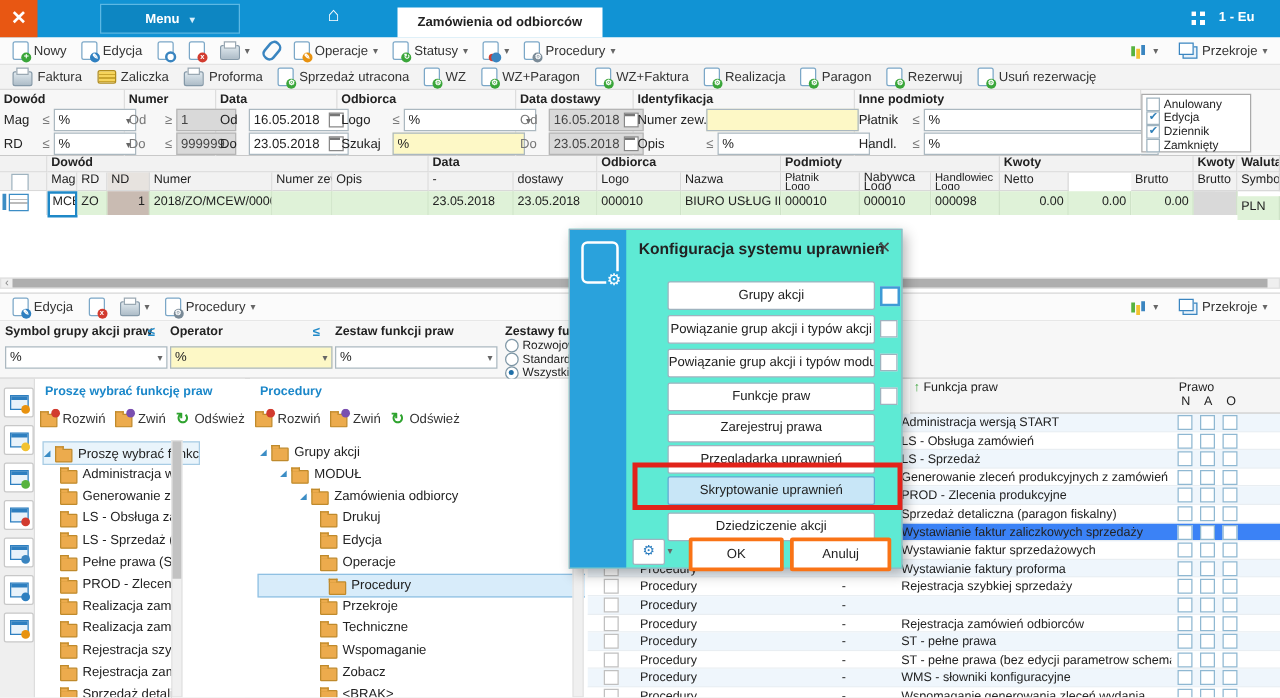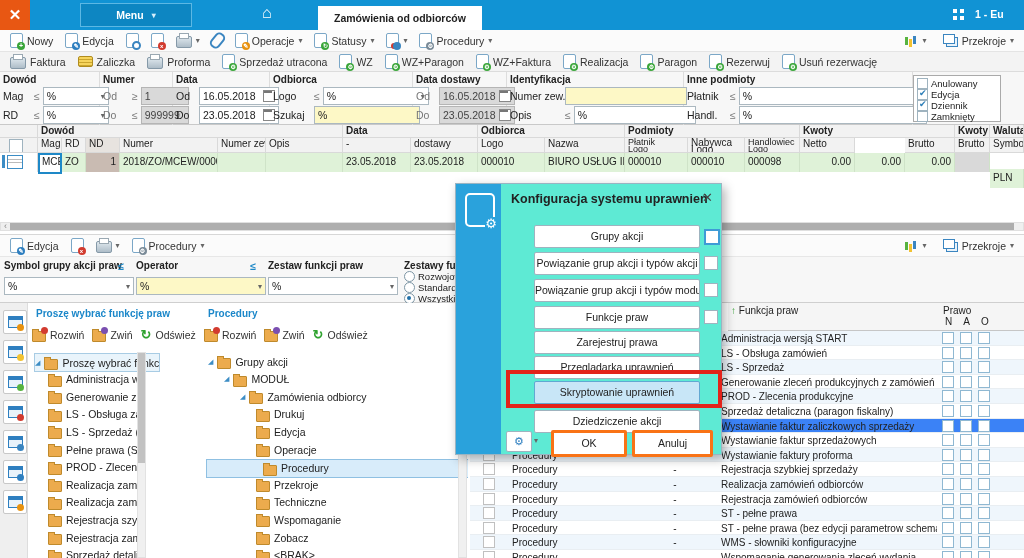--- a/index.html
+++ b/index.html
@@ -466,21 +466,21 @@
       <div class="rcell" style="left: 411px; top: 28px; width: 67px; height: 19px;">23.05.2018</div>
       <div class="rcell" style="left: 478px; top: 28px; width: 67px; height: 19px;">000010</div>
       <div class="rcell" style="left: 545px; top: 28px; width: 80px; height: 19px;">BIURO USŁUG INWES</div>
       <div class="rcell" style="left: 625px; top: 28px; width: 63px; height: 19px;">000010</div>
       <div class="rcell" style="left: 688px; top: 28px; width: 57px; height: 19px;">000010</div>
       <div class="rcell" style="left: 745px; top: 28px; width: 55px; height: 19px;">000098</div>
       <div class="rcell num" style="left: 800px; top: 28px; width: 55px; height: 19px;">0.00</div>
       <div class="rcell num" style="left: 855px; top: 28px; width: 50px; height: 19px;">0.00</div>
       <div class="rcell num" style="left: 905px; top: 28px; width: 50px; height: 19px;">0.00</div>
       <div class="rcell" style="left: 955px; top: 28px; width: 35px; height: 19px; background: rgb(217, 217, 217);"></div>
-      <div class="rcell" style="left: 990px; top: 44px; width: 34px; height: 19px;">PLN</div>
+      <div class="rcell" style="left: 990px; top: 32px; width: 34px; height: 19px;">PLN</div>
     </div>
 
   <div class="abs hscroll"></div>
   <div class="abs harrow">‹</div>
   <div class="abs hthumb"></div>
 
   <div class="abs tbar" id="tbar-lower">
       <div class="tb-item">
         <span class="ic ic-doc i-edit">
           <span class="badge"></span>
@@ -838,21 +838,20 @@
         <span class="rrow-cell" style="left: 175px; width: 60px; text-align: center;">-</span>
         <span class="rrow-cell" style="left: 251px; width: 216px;">Rejestracja szybkiej sprzedaży</span>
         <span class="cb" style="position: absolute; left: 472px; top: 1px; width: 10px; height: 10px; border-color: rgb(143, 184, 210);"></span>
         <span class="cb" style="position: absolute; left: 490px; top: 1px; width: 10px; height: 10px; border-color: rgb(143, 184, 210);"></span>
         <span class="cb" style="position: absolute; left: 508px; top: 1px; width: 10px; height: 10px; border-color: rgb(143, 184, 210);"></span>
       </div>
       <div class="abs" style="left: 0px; top: 174px; width: 554px; height: 14.6px; background: rgb(239, 246, 252); border-bottom: 1px solid rgb(233, 238, 242);">
         <span class="cb" style="position: absolute; left: 13px; top: 1px; width: 10px; height: 10px; border-color: rgb(192, 192, 192);"></span>
         <span class="rrow-cell" style="left: 42px; width: 130px;">Procedury</span>
         <span class="rrow-cell" style="left: 175px; width: 60px; text-align: center;">-</span>
-        <span class="rrow-cell" style="left: 251px; width: 216px;">Realizacja zamówień odbiorców</span>
         <span class="cb" style="position: absolute; left: 472px; top: 1px; width: 10px; height: 10px; border-color: rgb(143, 184, 210);"></span>
         <span class="cb" style="position: absolute; left: 490px; top: 1px; width: 10px; height: 10px; border-color: rgb(143, 184, 210);"></span>
         <span class="cb" style="position: absolute; left: 508px; top: 1px; width: 10px; height: 10px; border-color: rgb(143, 184, 210);"></span>
       </div>
       <div class="abs" style="left: 0px; top: 188.6px; width: 554px; height: 14.6px; background: rgb(255, 255, 255); border-bottom: 1px solid rgb(233, 238, 242);">
         <span class="cb" style="position: absolute; left: 13px; top: 1px; width: 10px; height: 10px; border-color: rgb(192, 192, 192);"></span>
         <span class="rrow-cell" style="left: 42px; width: 130px;">Procedury</span>
         <span class="rrow-cell" style="left: 175px; width: 60px; text-align: center;">-</span>
         <span class="rrow-cell" style="left: 251px; width: 216px;">Rejestracja zamówień odbiorców</span>
         <span class="cb" style="position: absolute; left: 472px; top: 1px; width: 10px; height: 10px; border-color: rgb(143, 184, 210);"></span>

